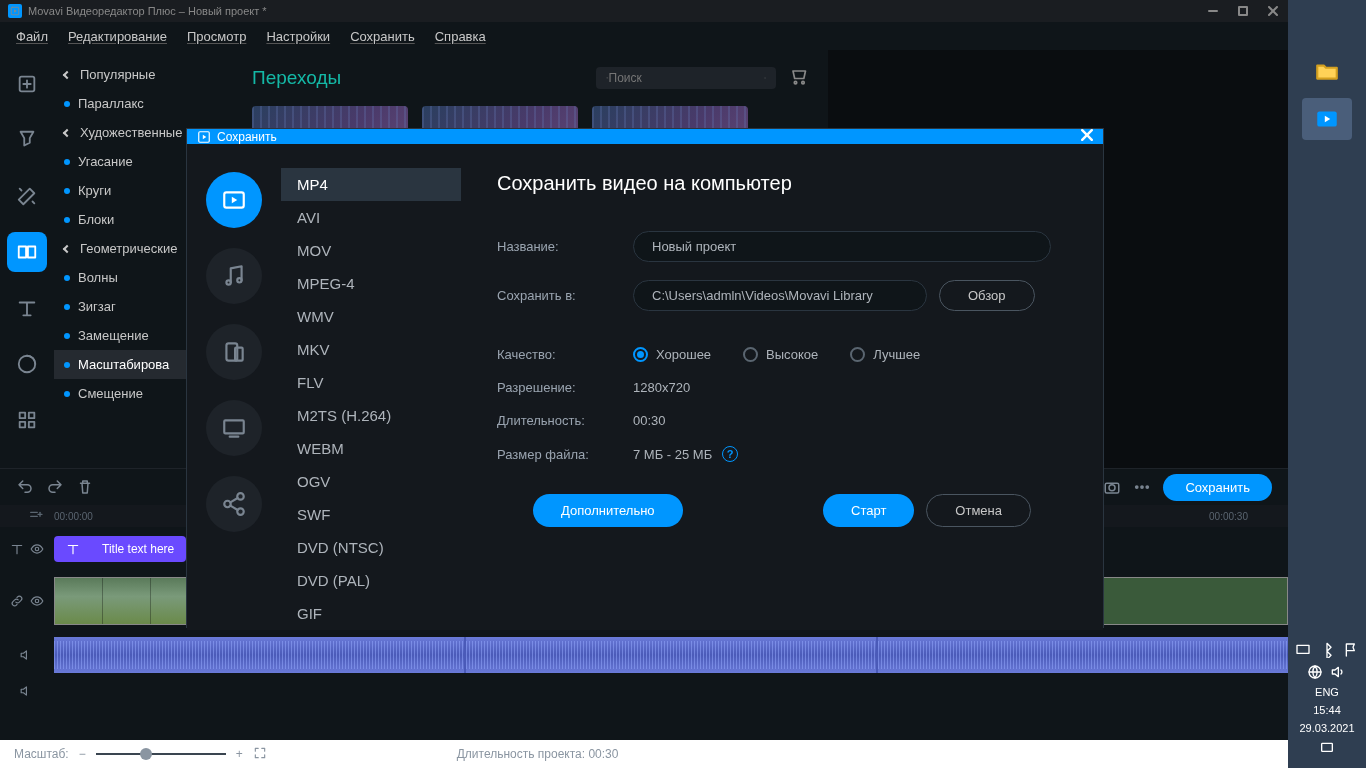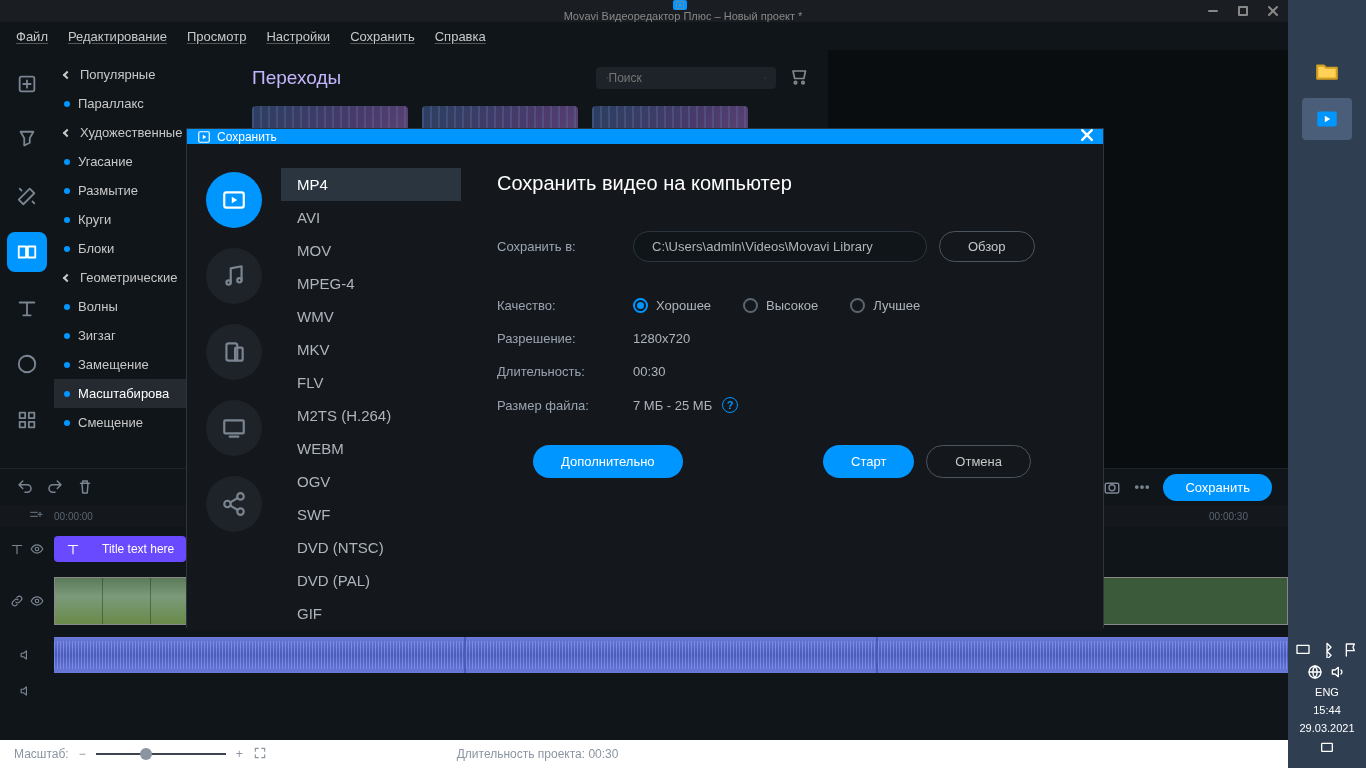--- a/index.html
+++ b/index.html
@@ -1,19 +1,19 @@
 <!DOCTYPE html>
 <html><head>
 <meta charset="utf-8">
 <style>
 * { margin: 0; padding: 0; box-sizing: border-box; font-family: 'Segoe UI', Arial, sans-serif; }
 body { background: #2a3b4d; overflow: hidden; width: 1366px; height: 768px; position: relative; }
 
 
-.titlebar { height: 22px; background: #1a1d21; display: flex; align-items: center; padding: 0 8px; color: #888; font-size: 11px; flex-direction: column; }
+.titlebar { height: 22px; background: #1a1d21; display: flex; align-items: center; padding: 0 8px; color: #888; font-size: 11px; }
 .titlebar .ico { width: 14px; height: 14px; background: #0096ff; margin-right: 6px; border-radius: 2px; display: flex; align-items: center; justify-content: center; }
 .titlebar .ico svg { width: 10px; height: 10px; }
 .window-controls { position: absolute; right: 78px; top: 0; display: flex; }
 .window-controls div { width: 30px; height: 22px; display: flex; align-items: center; justify-content: center; color: #888; }
 .window-controls svg { width: 10px; height: 10px; }
 
 
 .menubar { height: 28px; background: #0f1519; display: flex; align-items: center; padding: 0 8px; gap: 4px; }
 .menubar span { color: #c8c8c8; font-size: 13px; padding: 4px 8px; text-decoration: underline; text-decoration-color: #555; text-underline-offset: 2px; cursor: pointer; }
 
@@ -29,21 +29,21 @@
 
 .categories { width: 178px; background: #0f1519; padding-top: 10px; overflow: hidden; }
 .categories .cat { display: flex; align-items: center; padding: 7px 10px; color: #c8c8c8; font-size: 13px; cursor: pointer; white-space: nowrap; }
 .categories .cat.selected { background: #252a30; color: #fff; }
 .categories .cat .dot { width: 6px; height: 6px; border-radius: 50%; background: #0096ff; margin-right: 8px; flex-shrink: 0; }
 .categories .cat .chev { width: 6px; height: 6px; border-left: 2px solid #c8c8c8; border-bottom: 2px solid #c8c8c8; transform: rotate(45deg); margin-right: 10px; flex-shrink: 0; }
 
 
 .content { flex: 1; background: #0f1519; padding: 16px 20px; }
 .content-header { display: flex; align-items: center; justify-content: space-between; margin-bottom: 16px; }
-.content-title { color: #c4b5fd; font-size: 19px; font-weight: 500; }
+.content-title { color: #14b8a6; font-size: 19px; font-weight: 500; }
 .search-box { display: flex; align-items: center; background: #1e2329; border-radius: 4px; padding: 4px 10px; width: 180px; }
 .search-box svg { width: 14px; height: 14px; color: #777; }
 .search-box input { background: none; border: none; color: #aaa; font-size: 12px; margin-left: 0; flex: 1; outline: none; }
 .cart-icon { color: #888; margin-left: 12px; }
 .thumbs { display: flex; gap: 14px; }
 .thumb { width: 156px; height: 88px; background: linear-gradient(135deg, #2a3f5f 0%, #4a3a6a 50%, #6a4a7a 100%); border-radius: 4px; position: relative; overflow: hidden; }
 .thumb::before { content: ''; position: absolute; inset: 0; background: repeating-linear-gradient(90deg, rgba(100,120,180,0.3) 0 2px, transparent 2px 8px); }
 
 
 .preview { width: 460px; background: #0a0d10; position: relative; }
@@ -217,24 +217,20 @@
       <div class="cat">
         <span class="chev"></span>
         <span>Художественные</span>
       </div>
       <div class="cat">
         <span class="dot"></span>
         <span>Угасание</span>
       </div>
       <div class="cat">
         <span class="dot"></span>
-        <span>Размытие</span>
-      </div>
-      <div class="cat">
-        <span class="dot"></span>
         <span>Круги</span>
       </div>
       <div class="cat">
         <span class="dot"></span>
         <span>Блоки</span>
       </div>
       <div class="cat">
         <span class="chev"></span>
         <span>Геометрические</span>
       </div>
@@ -480,20 +476,24 @@
         <div class="fmt">M2TS (H.264)</div>
         <div class="fmt">WEBM</div>
         <div class="fmt">OGV</div>
         <div class="fmt">SWF</div>
         <div class="fmt">DVD (NTSC)</div>
         <div class="fmt">DVD (PAL)</div>
         <div class="fmt">GIF</div>
       </div>
     <div class="dialog-form">
       <div class="form-title">Сохранить видео на компьютер</div>
+      <div class="form-row">
+        <span class="form-label">Название:</span>
+        <input class="form-input" value="Новый проект" style="">
+      </div>
       <div class="form-row">
         <span class="form-label">Сохранить в:</span>
         <input class="form-input path" value="C:\Users\admln\Videos\Movavi Library" style="">
         <button class="browse-btn">Обзор</button>
       </div>
       <div style="height:18px"></div>
       <div class="form-row">
         <span class="form-label">Качество:</span>
         <div class="radios">
           <div class="radio checked">

